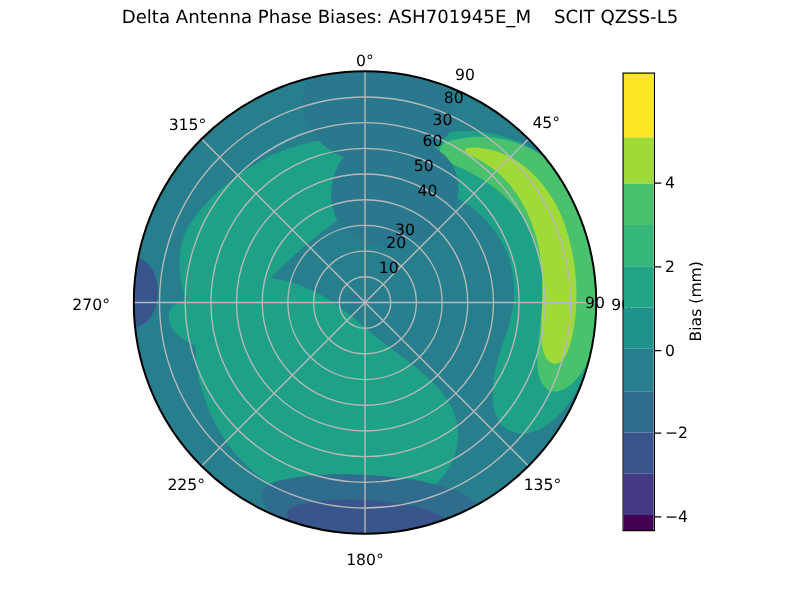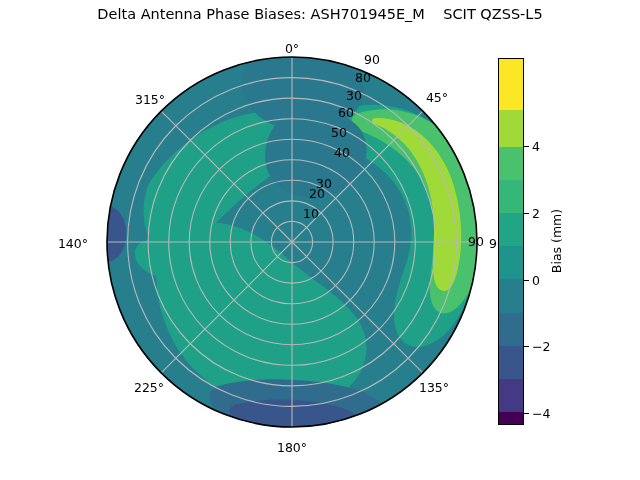--- a/index.html
+++ b/index.html
@@ -239,21 +239,21 @@
       <circle cx="186" cy="186" r="185" fill="none" stroke="#000000" stroke-width="1.6"></circle>
     </svg>
   </div>
 
   <div class="ang-label" style="left:292px;top:41px;transform:translateX(-50%)">0°</div>
   <div class="ang-label" style="left:437px;top:90px;transform:translateX(-50%)">45°</div>
   <div class="ang-label" style="left:489px;top:236px;">90°</div>
   <div class="ang-label" style="left:434px;top:380px;transform:translateX(-50%)">135°</div>
   <div class="ang-label" style="left:292px;top:440px;transform:translateX(-50%)">180°</div>
   <div class="ang-label" style="left:149px;top:380px;transform:translateX(-50%)">225°</div>
-  <div class="ang-label" style="left:88px;top:236px;transform:translateX(-100%)">140°</div>
+  <div class="ang-label" style="left:88px;top:236px;transform:translateX(-100%)">270°</div>
   <div class="ang-label" style="left:150px;top:92px;transform:translateX(-50%)">315°</div>
 
   <div class="rad-label" style="left:303px;top:206px;text-align:center;">10</div>
   <div class="rad-label" style="left:309px;top:186px;">20</div>
   <div class="rad-label" style="left:316px;top:176px;">30</div>
   <div class="rad-label" style="left:334px;top:145px;">40</div>
   <div class="rad-label" style="left:331px;top:125px;text-align:center;">50</div>
   <div class="rad-label" style="left:338px;top:105px;">60</div>
   <div class="rad-label" style="left:346px;top:88px;">30</div>
   <div class="rad-label" style="left:355px;top:70px;">80</div>

